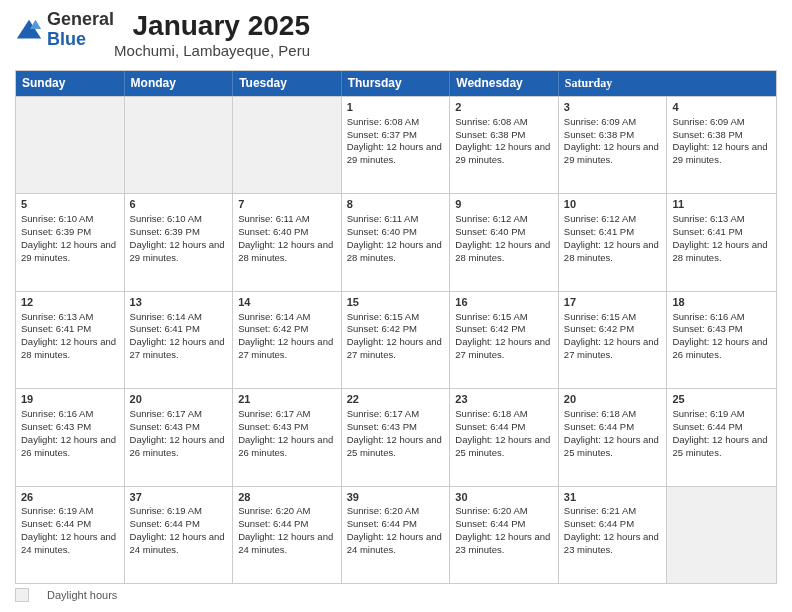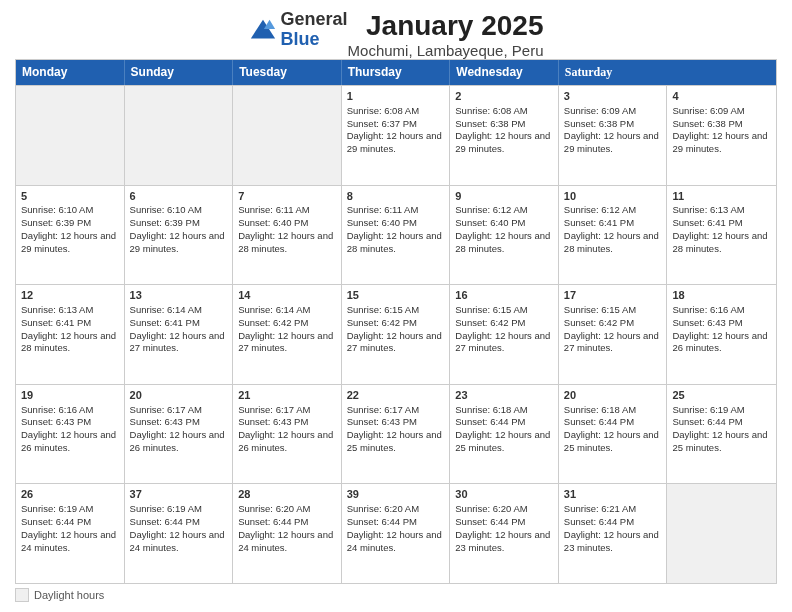--- a/index.html
+++ b/index.html
@@ -12,23 +12,23 @@
     }
     .page {
       width: 792px;
       height: 612px;
       padding: 10px 15px;
       display: flex;
       flex-direction: column;
     }
     .header {
       display: flex;
-      justify-content: center;
+      justify-content: flex-start;
       align-items: flex-start;
-      margin-bottom: 0;
+      margin-bottom: 11px;
     }
     .logo {
       display: flex;
       align-items: center;
       gap: 4px;
     }
     .logo-text {
       font-size: 18px;
       font-weight: bold;
       line-height: 1.1;
@@ -96,21 +96,21 @@
     .cal-cell.shaded { background: #f0f0f0; }
     .cal-cell .day-num {
       font-size: 11px;
       font-weight: bold;
       display: block;
       margin-bottom: 1px;
     }
     .legend {
       display: flex;
       align-items: center;
-      gap: 5px;
+      gap: 18px;
       margin-top: 4px;
       font-size: 11px;
       color: #555;
     }
     .legend-box {
       width: 14px;
       height: 14px;
       background: #f0f0f0;
       border: 1px solid #ccc;
       display: inline-block;
@@ -132,22 +132,22 @@
       </div>
     </div>
     <div class="title-block">
       <h1>January 2025</h1>
       <h2>Mochumi, Lambayeque, Peru</h2>
     </div>
   </div>
 
   <div class="calendar">
     <div class="cal-header-row">
+      <div class="cal-header-cell">Sunday</div>
       <div class="cal-header-cell">Monday</div>
-      <div class="cal-header-cell">Sunday</div>
       <div class="cal-header-cell">Tuesday</div>
       <div class="cal-header-cell">Thursday</div>
       <div class="cal-header-cell">Wednesday</div>
       <div class="cal-header-cell">Saturday</div>
     </div>
     <div class="cal-body" id="cal-body">
     <div class="cal-row">
           <div class="cal-cell shaded"></div>
           <div class="cal-cell shaded"></div>
           <div class="cal-cell shaded"></div>

